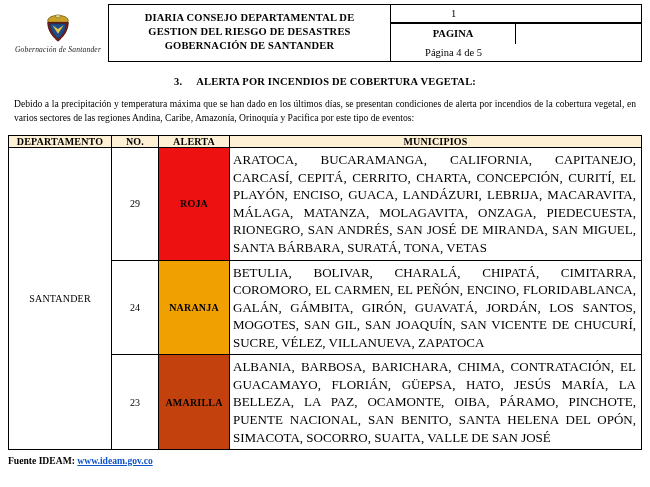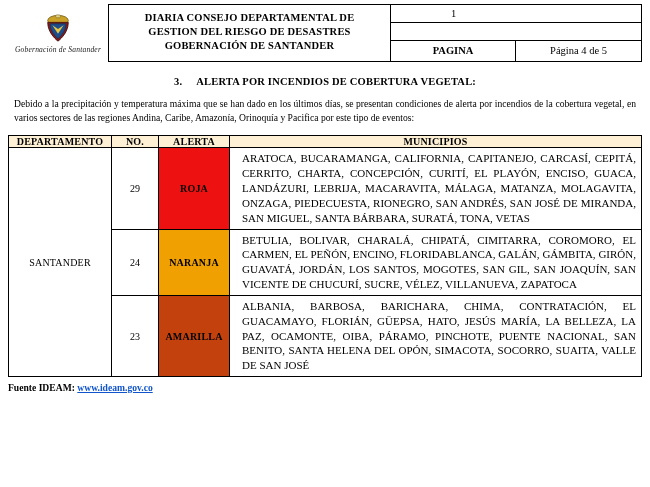--- a/index.html
+++ b/index.html
@@ -67,21 +67,21 @@
     border: 1px solid #000;
     box-sizing: border-box;
     display: flex;
     flex-direction: column;
   }
   .meta-row {
     display: flex;
     flex: 1;
     border-bottom: 1px solid #000;
   }
-  .meta-row:last-child { border-bottom: none; }
+  .meta-row:last-child { border-bottom: none; flex-direction: column; }
   .meta-label {
     width: 50%;
     border-right: 1px solid #000;
     box-sizing: border-box;
     display: flex;
     align-items: center;
     justify-content: center;
     text-align: center;
     font-weight: bold;
     font-size: 10.5px;
@@ -154,25 +154,25 @@
   td.alerta {
     text-align: center;
     font-weight: bold;
     font-size: 10px;
     letter-spacing: 0.2px;
   }
   td.alerta.roja { background: #ee1111; color: #000; }
   td.alerta.naranja { background: #f0a000; color: #000; }
   td.alerta.amarilla { background: #c2410c; color: #000; }
   td.mun {
-    font-size: 11px;
+    font-size: 13px;
     line-height: 1.35;
     text-align: justify;
     text-align-last: left;
-    padding: 3px 5px 3px 12px;
+    padding: 3px 5px 3px 3px;
   }
 
   
   .footer {
     margin-top: 5px;
     font-size: 9.6px;
     font-weight: bold;
   }
   .footer .link {
     color: #1155cc;

